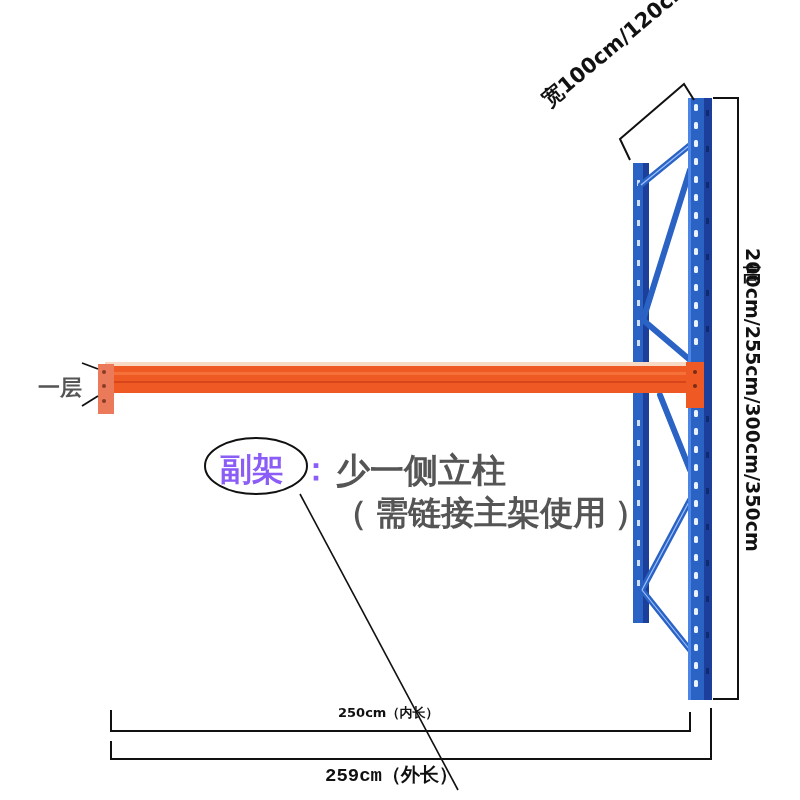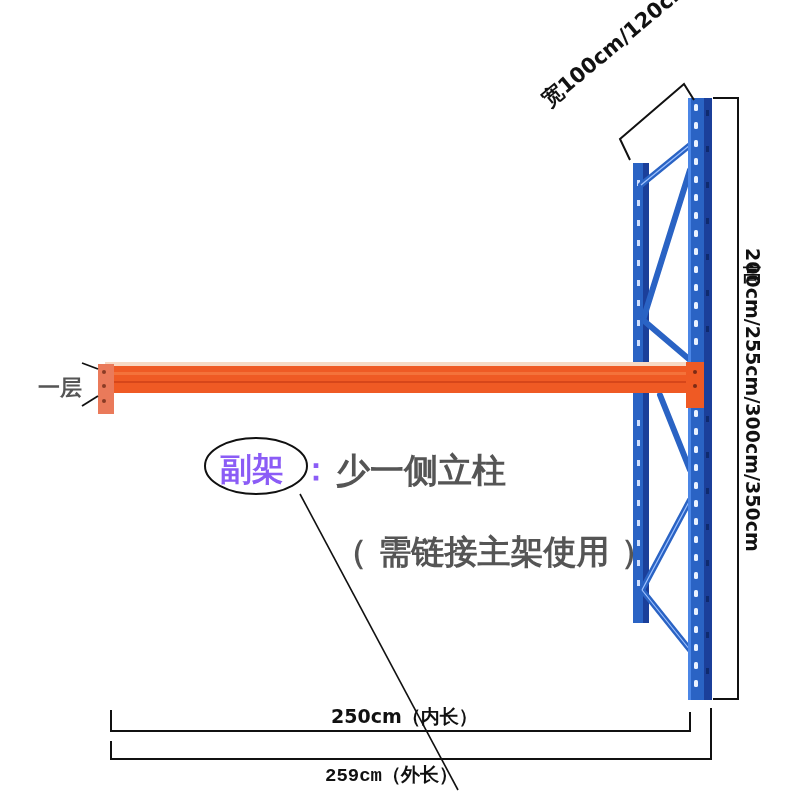--- a/index.html
+++ b/index.html
@@ -143,16 +143,16 @@
 
 <div class="lbl" style="left:536px; top:92px; font-size:21px; transform:rotate(-40deg); transform-origin:left top;">宽100cm/120cm</div>
 
 <div class="lbl vert" style="left:740px; top:248px; font-size:19px; letter-spacing:0px;">高200cm/255cm/300cm/350cm</div>
 
 <div class="lbl gray" style="left:22px; top:373px; font-size:22px;margin-left:16px;">一层</div>
 
 <div class="lbl red" style="left:220px; top:448px; font-size:32px;">副架</div>
 <div class="lbl red" style="left:300px; top:448px; font-size:32px;">：</div>
 <div class="lbl gray" style="left:336px; top:448px; font-size:34px;">少一侧立柱</div>
-<div class="lbl gray" style="left:334px; top:530px; font-size:33px;">（ 需链接主架使用 ）</div>
+<div class="lbl gray" style="left:334px; top:491px; font-size:33px;font-family:Liberation Serif, serif;">（ 需链接主架使用 ）</div>
 
-<div class="lbl" style="left:331px; top:704px; font-size:19px;">250cm（内长）</div>
+<div class="lbl" style="left:338px; top:704px; font-size:13px;">250cm（内长）</div>
 <div class="lbl" style="left:325px; top:762px; font-size:19px;font-family:Liberation Mono, monospace;">259cm（外长）</div>
 
 </body></html>

